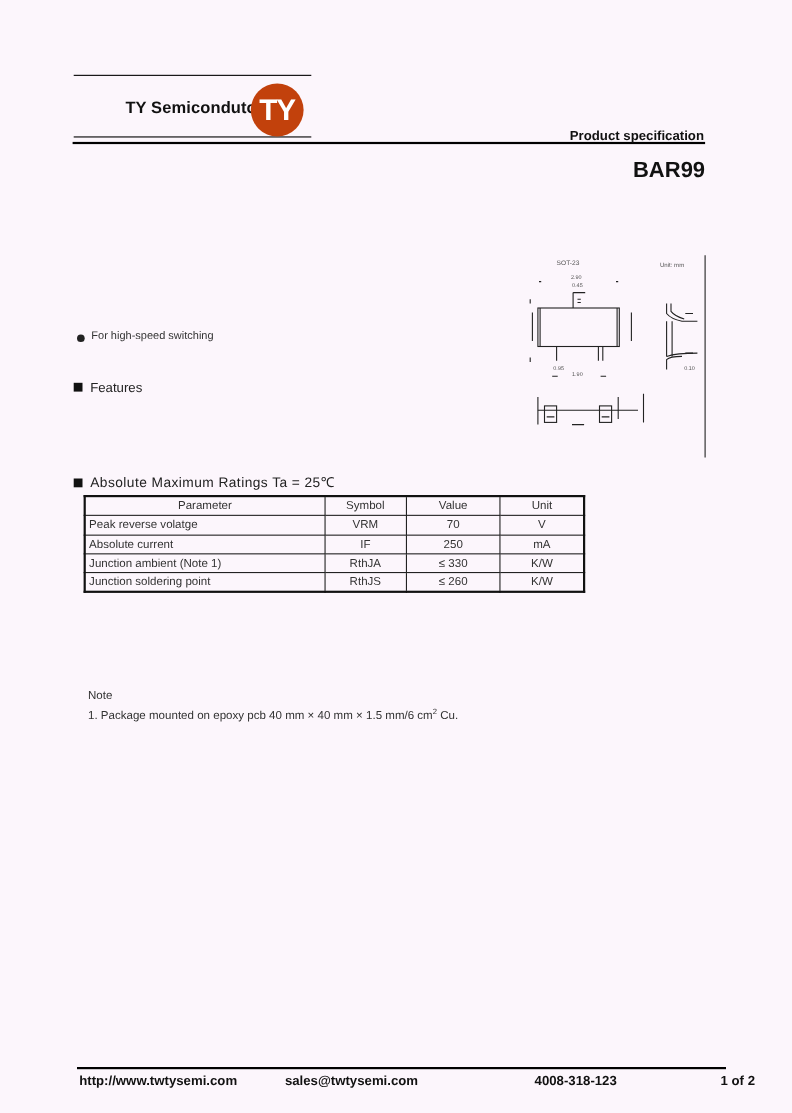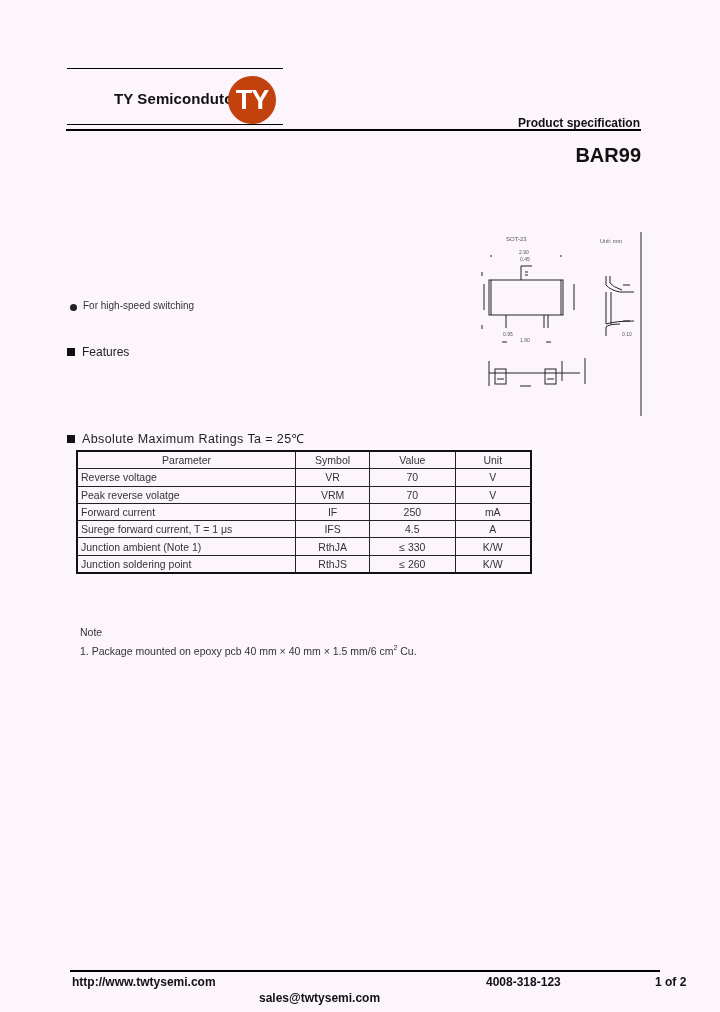--- a/index.html
+++ b/index.html
@@ -140,42 +140,30 @@
   <thead>
     <tr>
       <th class="col1">Parameter</th>
       <th class="col2">Symbol</th>
       <th class="col3">Value</th>
       <th class="col4">Unit</th>
     </tr>
   </thead>
   <tbody>
     <tr>
-      <td>Reverse voltage</td>
-      <td class="c">VR</td>
-      <td class="c">70</td>
-      <td class="c">V</td>
-    </tr>
-    <tr>
       <td>Peak reverse volatge</td>
       <td class="c">VRM</td>
       <td class="c">70</td>
       <td class="c">V</td>
     </tr>
     <tr>
-      <td>Forward current</td>
+      <td>Absolute current</td>
       <td class="c">IF</td>
       <td class="c">250</td>
       <td class="c">mA</td>
-    </tr>
-    <tr>
-      <td>Surege forward current, T = 1 μs</td>
-      <td class="c">IFS</td>
-      <td class="c">4.5</td>
-      <td class="c">A</td>
     </tr>
     <tr>
       <td>Junction ambient (Note 1)</td>
       <td class="c">RthJA</td>
       <td class="c">≤ 330</td>
       <td class="c">K/W</td>
     </tr>
     <tr>
       <td>Junction soldering point</td>
       <td class="c">RthJS</td>
@@ -185,15 +173,15 @@
   </tbody>
 </table>
 
 <div class="abs note-h">Note</div>
 <div class="abs note-1">
   <span>1. Package mounted on epoxy pcb 40 mm × 40 mm × 1.5 mm/6 cm</span><sup>2</sup><span> Cu.</span>
 </div>
 
 <div class="hline" style="left:70px; top:970px; width:590px; height:2px;"></div>
 <div class="abs footer" style="left:72px;">http://www.twtysemi.com</div>
-<div class="abs footer" style="left:259px;margin-top:16px;">sales@twtysemi.com</div>
+<div class="abs footer" style="left:259px;">sales@twtysemi.com</div>
 <div class="abs footer" style="left:486px;">4008-318-123</div>
 <div class="abs footer" style="left:627px;margin-left:28px;">1 of 2</div>
 
 </body></html>

